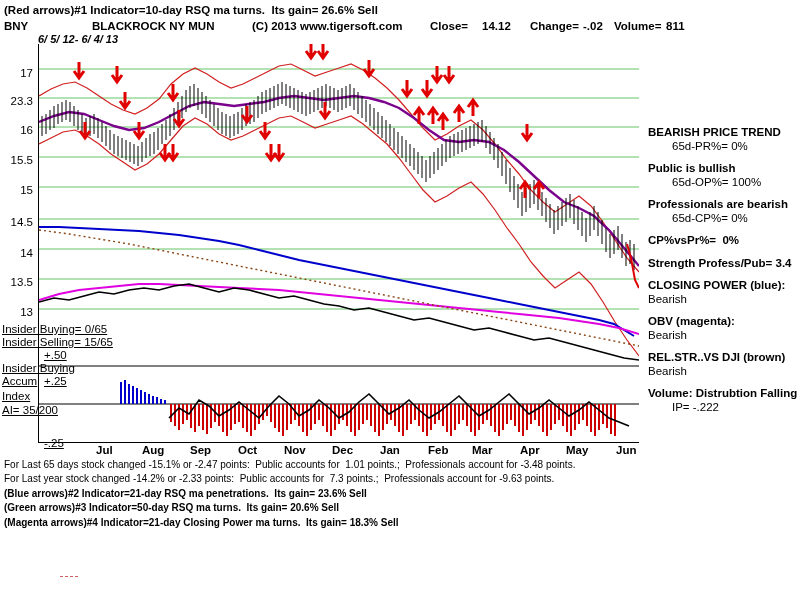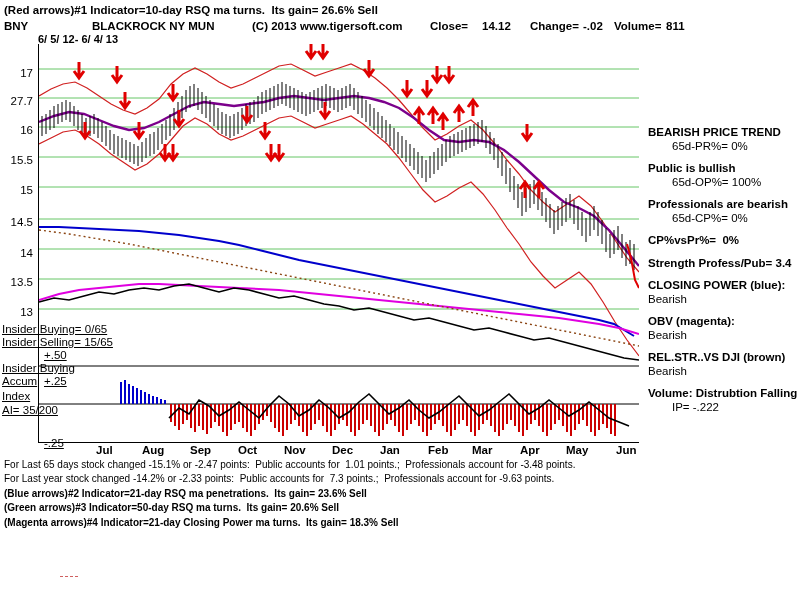--- a/index.html
+++ b/index.html
@@ -5,21 +5,21 @@
   html,body{margin:0;padding:0;}
   body{
     width:800px;height:600px;background:#ffffff;
     font-family:"Liberation Sans", sans-serif;
     color:#000;overflow:hidden;position:relative;
   }
   .abs{position:absolute;}
   .txt{font-size:11.5px;line-height:13px;white-space:pre;}
   .bold{font-weight:bold;}
   #header-line1{left:4px;top:4px;}
-  #daterange{left:38px;top:33px;font-size:11px;}
+  #daterange{left:38px;top:33px;font-size:11px;font-style:italic;}
 
   
   #plot{
     left:38px;top:44px;width:600px;height:398px;
     background:#ffffff;border-left:1px solid #000;border-bottom:1px solid #000;
   }
   #ylabels{left:0px;top:44px;width:36px;height:398px;}
   #ylabels div{position:absolute;right:3px;font-size:11.5px;}
 
   #xlabels{left:38px;top:444px;width:600px;height:16px;}
@@ -54,21 +54,21 @@
 <div class="abs txt bold" style="left:430px;top:20px;">Close=</div>
 <div class="abs txt bold" style="left:482px;top:20px;">14.12</div>
 <div class="abs txt bold" style="left:530px;top:20px;">Change=</div>
 <div class="abs txt bold" style="left:583px;top:20px;">-.02</div>
 <div class="abs txt bold" style="left:614px;top:20px;">Volume=</div>
 <div class="abs txt bold" style="left:666px;top:20px;">811</div>
 <div class="abs txt bold" id="daterange">6/ 5/ 12- 6/ 4/ 13</div>
 
 <div class="abs" id="ylabels">
   <div style="top:23px">17</div>
-  <div style="top:51px">27.7</div>
+  <div style="top:51px">23.3</div>
   <div style="top:80px">16</div>
   <div style="top:110px">15.5</div>
   <div style="top:140px">15</div>
   <div style="top:172px">14.5</div>
   <div style="top:203px">14</div>
   <div style="top:232px">13.5</div>
   <div style="top:262px">13</div>
 </div>
 
 <div class="abs" id="plot">

